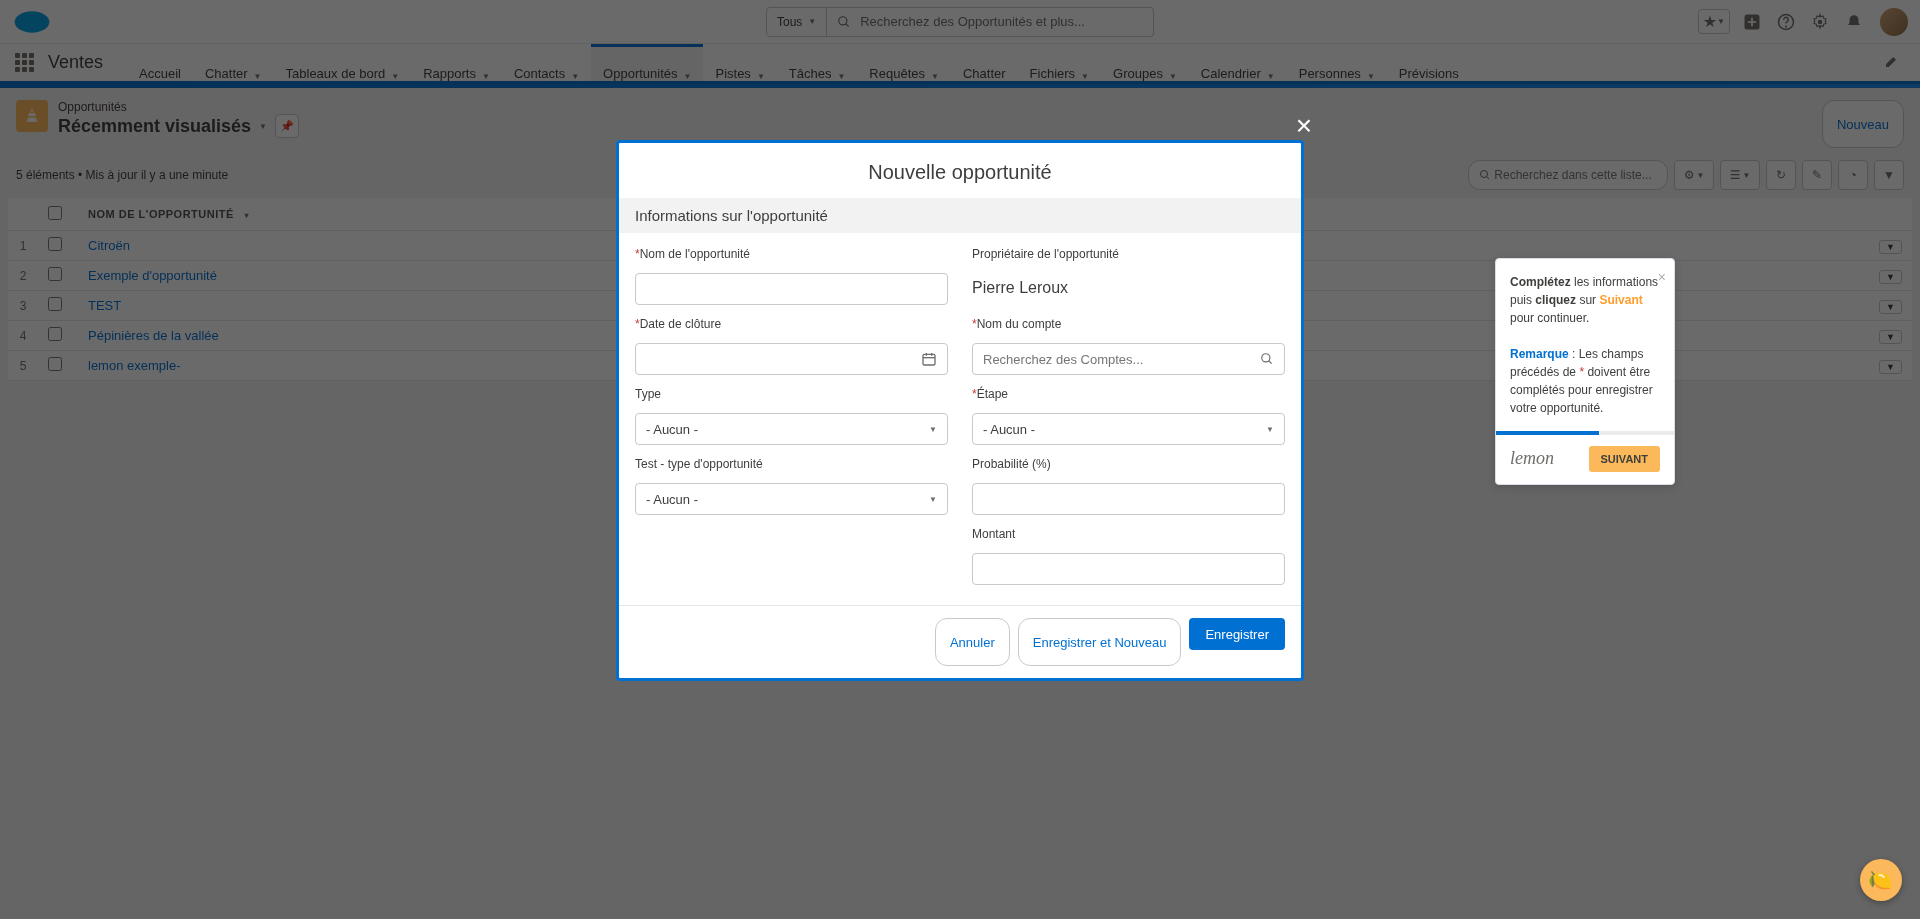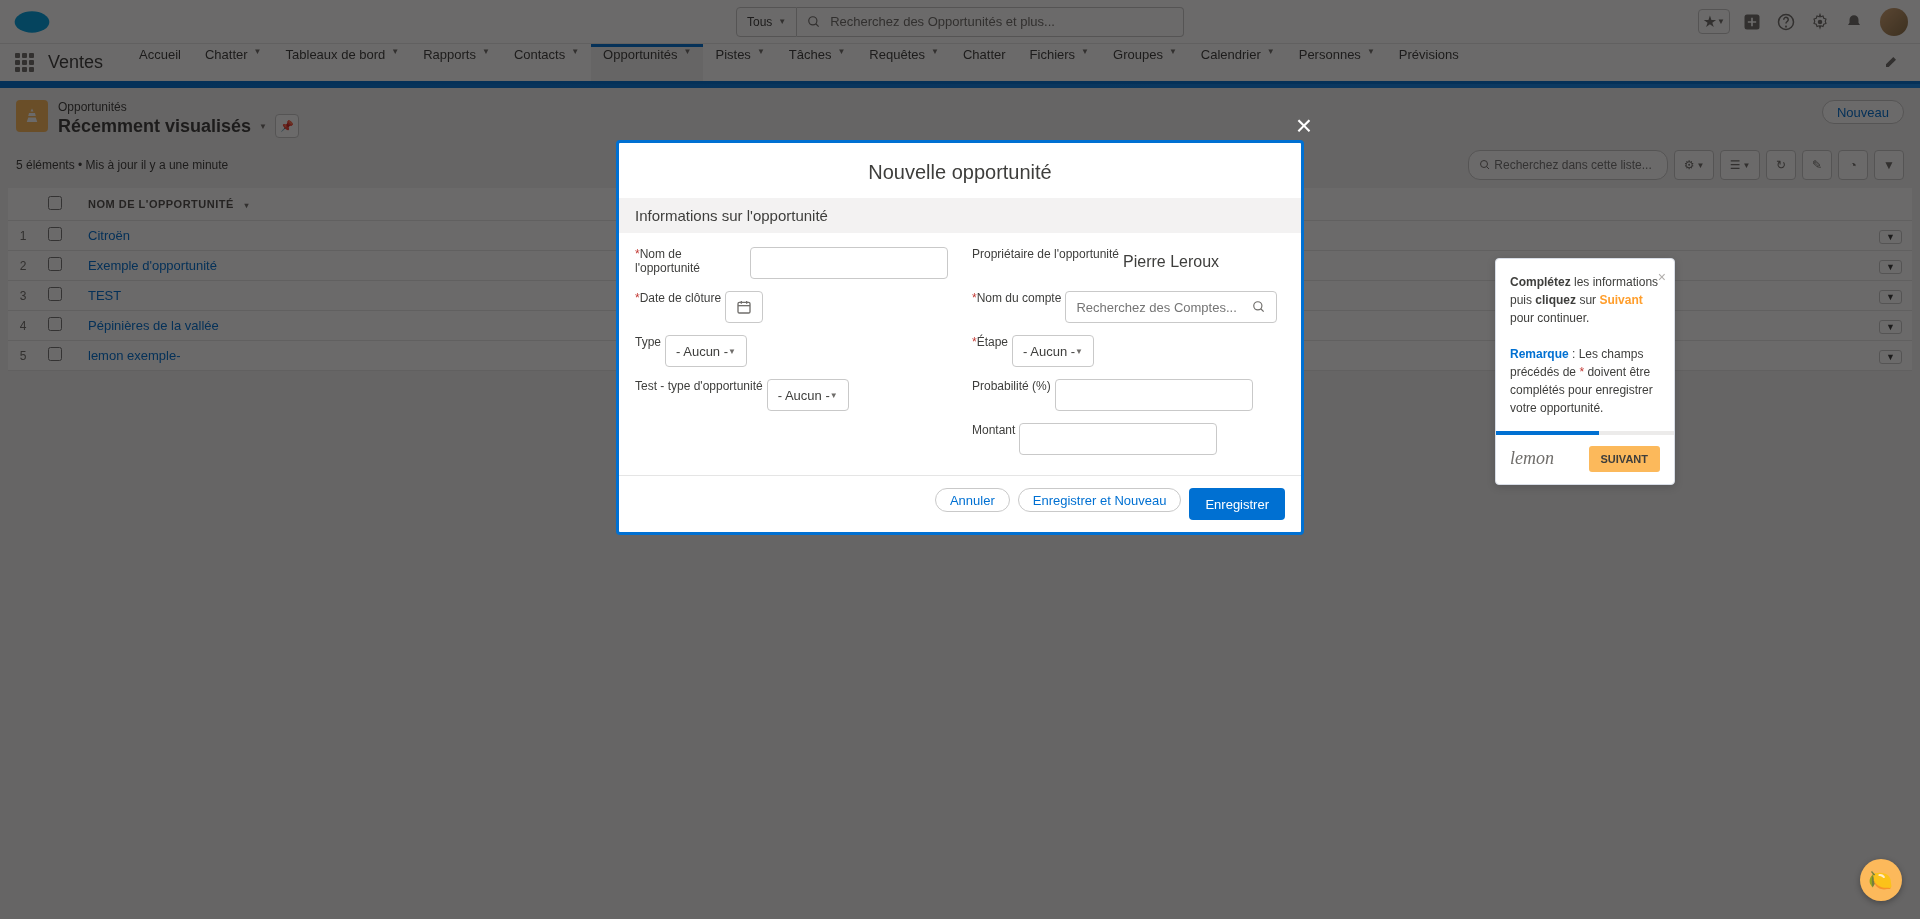--- a/index.html
+++ b/index.html
@@ -1,71 +1,71 @@
 <!DOCTYPE html>
 <html><head>
 <meta charset="utf-8">
 <style>
 *{box-sizing:border-box;margin:0;padding:0;font-family:-apple-system,BlinkMacSystemFont,"Segoe UI",Arial,sans-serif}
 body{background:#f3f2f2;overflow:hidden;width:1920px;height:919px;position:relative}
 .global-header{height:44px;background:#fff;border-bottom:1px solid #e5e5e5;display:flex;align-items:center;padding:0 12px;position:relative}
 .sf-logo{width:40px;height:28px;margin-right:auto}
 .sf-cloud{fill:#00a1e0}
-.search-area{position:absolute;left:50%;transform:translateX(-50%);display:flex;align-items:flex-end;width:448px}
+.search-area{position:absolute;left:50%;transform:translateX(-50%);display:flex;align-items:flex-end;width:388px}
 .search-scope{height:30px;border:1px solid #c9c9c9;border-radius:4px 0 0 4px;background:#fff;display:flex;align-items:center;padding:0 10px;font-size:12px;color:#3e3e3c;cursor:pointer;gap:6px}
 .search-box{flex:1;height:30px;border:1px solid #c9c9c9;border-left:none;border-radius:0 4px 4px 0;display:flex;align-items:center;padding:0 10px;color:#706e6b}
 .search-box input{border:none;outline:none;flex:1;font-size:13px;background:transparent;color:#706e6b}
 .search-box input::placeholder{color:#706e6b}
 .header-right{display:flex;align-items:center;gap:10px}
 .hdr-icon{width:24px;height:24px;color:#706e6b;cursor:pointer;display:flex;align-items:center;justify-content:center}
 .star-btn{border:1px solid #c9c9c9;border-radius:4px;padding:2px 4px;display:flex;align-items:center;color:#706e6b}
 .avatar{width:28px;height:28px;border-radius:50%;background:linear-gradient(135deg,#d4a574,#8b6f47);margin-left:4px}
 .navbar{height:40px;background:#fff;display:flex;align-items:center;padding:0 8px;border-bottom:3px solid #0070d2}
 .app-launcher{width:32px;height:32px;display:flex;align-items:center;justify-content:center;cursor:pointer}
 .app-dots{display:grid;grid-template-columns:repeat(3,5px);grid-template-rows:repeat(3,5px);gap:2px}
 .app-dots span{width:5px;height:5px;background:#706e6b;border-radius:1px}
 .app-name{font-size:18px;color:#3e3e3c;margin-left:8px;margin-right:24px}
 .nav-tabs{display:flex;align-items:center;height:100%}
-.nav-tab{display:flex;align-items:flex-start;height:100%;padding:0 12px;font-size:13px;color:#3e3e3c;cursor:pointer;gap:6px;border-top:3px solid transparent;position:relative}
+.nav-tab{display:flex;align-items:flex-end;height:100%;padding:0 12px;font-size:13px;color:#3e3e3c;cursor:pointer;gap:6px;border-top:3px solid transparent;position:relative}
 .nav-tab.active{background:#f3f2f2;border-top:3px solid #0070d2}
 .nav-caret{font-size:8px;color:#706e6b}
 .nav-edit{margin-left:auto;padding:0 12px;color:#706e6b;cursor:pointer}
 .hero-bar{height:4px;background:linear-gradient(90deg,#0070d2,#1589ee)}
 .page-header{background:#f3f2f2;padding:12px 16px;display:flex;align-items:flex-start;justify-content:space-between}
 .ph-left{display:flex;gap:10px}
 .ph-icon{width:32px;height:32px;background:#fcb95b;border-radius:4px;display:flex;align-items:center;justify-content:center}
 .ph-icon svg{fill:#fff}
 .ph-titles{display:flex;flex-direction:column}
 .ph-label{font-size:12px;color:#3e3e3c}
 .ph-title-row{display:flex;align-items:center;gap:8px}
 .ph-title{font-size:18px;font-weight:700;color:#3e3e3c}
 .ph-pin{width:24px;height:24px;border:1px solid #c9c9c9;border-radius:4px;display:flex;align-items:center;justify-content:center;background:#fff;color:#0070d2;font-size:11px}
 .ph-right{display:flex;gap:8px;align-items:center}
-.btn-neutral{height:24px;border:1px solid #c9c9c9;border-radius:12px;background:#fff;padding:0 14px;font-size:13px;color:#0070d2;cursor:pointer}
+.btn-neutral{height:48px;border:1px solid #c9c9c9;border-radius:12px;background:#fff;padding:0 14px;font-size:13px;color:#0070d2;cursor:pointer}
 .list-controls{padding:0 16px 8px;display:flex;align-items:center;justify-content:space-between;font-size:12px;color:#3e3e3c}
 .lc-right{display:flex;gap:6px;align-items:center}
 .lc-search{height:30px;border:1px solid #c9c9c9;border-radius:12px;display:flex;align-items:center;padding:0 10px;width:200px;background:#fff}
 .lc-search input{border:none;outline:none;font-size:12px;flex:1}
 .lc-btn{width:30px;height:30px;border:1px solid #c9c9c9;border-radius:4px;background:#fff;display:flex;align-items:center;justify-content:center;color:#706e6b;font-size:12px}
 .lc-btn.wide{width:40px;gap:2px}
 .table{width:calc(100% - 16px);margin:0 8px;border-collapse:collapse;background:#fff;font-size:13px}
 .table th{text-align:left;padding:8px 10px;font-size:11px;font-weight:700;color:#514f4d;border-bottom:1px solid #e5e5e5;text-transform:uppercase;letter-spacing:0.5px}
 .table td{padding:6px 10px;border-bottom:1px solid #e5e5e5;color:#3e3e3c}
 .table td.link{color:#0070d2;cursor:pointer}
 .table tr td:first-child{width:30px;text-align:center;color:#706e6b;font-size:12px}
 .table .cb{width:40px}
 .row-action{width:40px;text-align:center;color:#706e6b}
 .overlay{position:absolute;inset:0;background:rgba(8,7,7,0.6);display:flex;align-items:flex-start;justify-content:center;padding-top:140px}
 .modal-wrap{position:relative}
 .modal-close{position:absolute;top:-30px;right:-8px;color:#fff;font-size:28px;cursor:pointer;font-weight:300}
 .modal{width:688px;background:#fff;border-radius:4px;border:3px solid #0070d2;overflow:hidden}
 .modal-title{text-align:center;font-size:20px;color:#3e3e3c;padding:18px 0 14px;font-weight:400}
 .section-head{background:#f3f2f2;padding:9px 16px;font-size:15px;font-weight:400;color:#3e3e3c}
 .form-body{padding:14px 16px 20px;display:grid;grid-template-columns:1fr 1fr;gap:12px 24px}
-.field{display:flex;flex-direction:row;gap:4px}
+.field{display:flex;flex-direction:column;gap:12px}
 .field-label{font-size:12px;color:#3e3e3c}
 .req{color:#c23934}
 .input,.lookup,.select,.date-inp{height:32px;border:1px solid #c9c9c9;border-radius:4px;padding:0 10px;font-size:13px;color:#3e3e3c;background:#fff;display:flex;align-items:center}
 .lookup{justify-content:space-between;color:#706e6b}
 .lookup input{border:none;outline:none;flex:1;font-size:13px}
 .select{justify-content:space-between;background:#fff}
 .date-inp{justify-content:space-between}
 .owner-val{font-size:16px;color:#3e3e3c;padding-top:6px}
 .modal-footer{border-top:1px solid #e5e5e5;padding:12px 16px;display:flex;justify-content:flex-end;gap:8px}
 .btn-brand{height:32px;border:none;border-radius:4px;background:#0070d2;color:#fff;padding:0 16px;font-size:13px;cursor:pointer}

